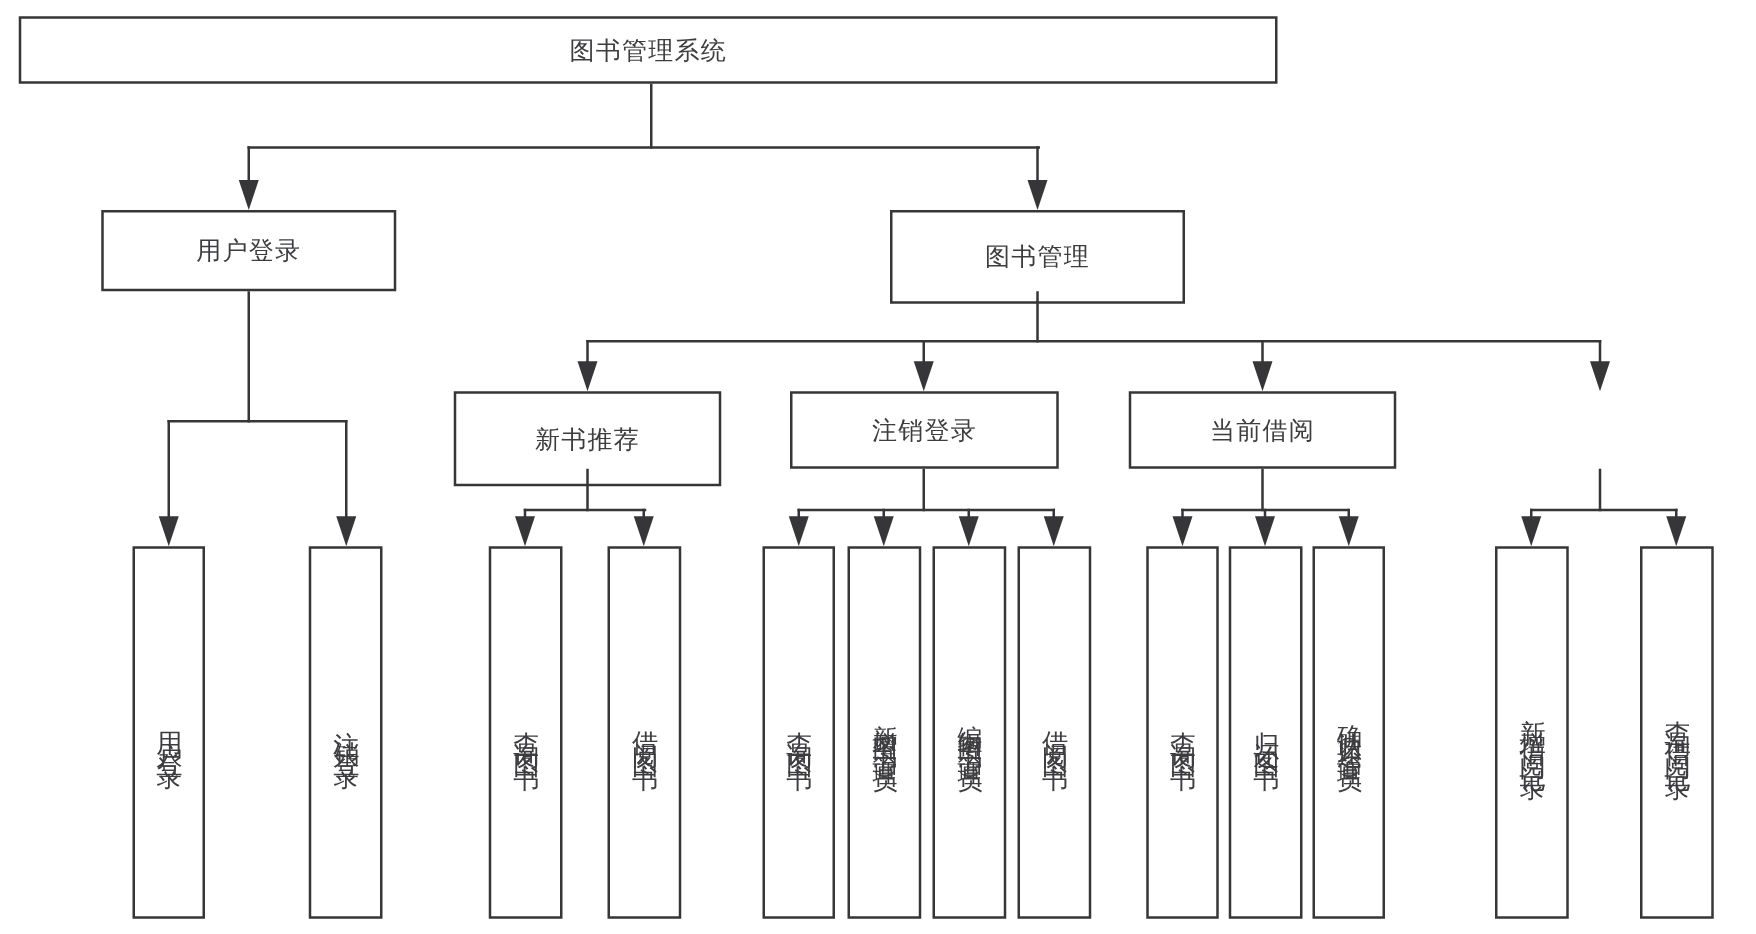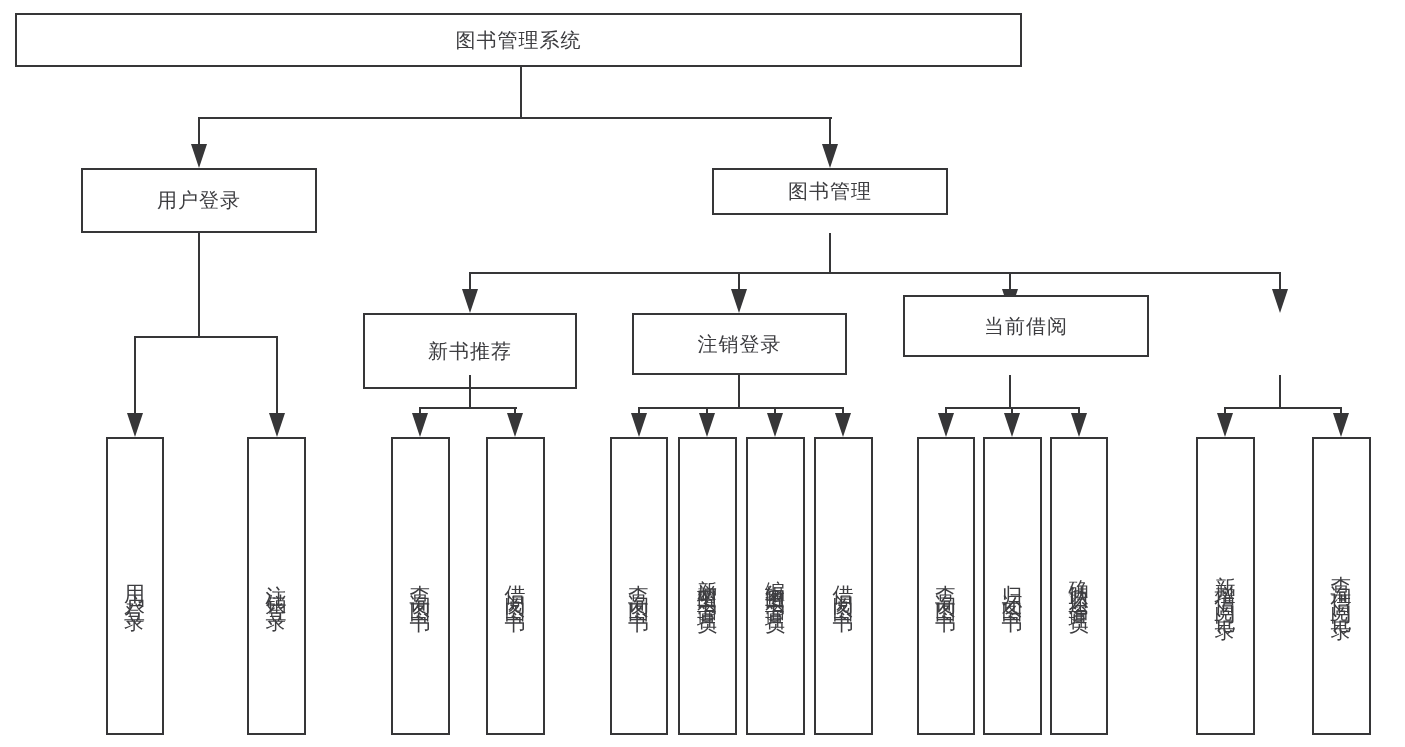--- a/index.html
+++ b/index.html
@@ -50,21 +50,21 @@
   <div class="box h" style="left:15px;top:13px;width:1007px;height:54px">图书管理系统</div>
 
   <div class="vl" style="left:520px;top:67px;height:52px"></div>
   <div class="hl" style="left:198px;top:117px;width:634px"></div>
   <div class="vl" style="left:198px;top:117px;height:30px"></div>
   <div class="arr" style="left:191px;top:144px"></div>
   <div class="vl" style="left:829px;top:117px;height:30px"></div>
   <div class="arr" style="left:822px;top:144px"></div>
 
   <div class="box h" style="left:81px;top:168px;width:236px;height:65px">用户登录</div>
-  <div class="box h" style="left:712px;top:168px;width:236px;height:47px">图书管理</div>
+  <div class="box h" style="left:712px;top:168px;width:236px;height:75px">图书管理</div>
 
   <div class="vl" style="left:198px;top:233px;height:105px"></div>
   <div class="hl" style="left:134px;top:336px;width:144px"></div>
   <div class="vl" style="left:134px;top:336px;height:82px"></div>
   <div class="arr" style="left:127px;top:413px"></div>
   <div class="vl" style="left:276px;top:336px;height:82px"></div>
   <div class="arr" style="left:269px;top:413px"></div>
 
   <div class="vl" style="left:829px;top:233px;height:41px"></div>
   <div class="hl" style="left:469px;top:272px;width:812px"></div>
@@ -72,21 +72,21 @@
   <div class="arr" style="left:462px;top:289px"></div>
   <div class="vl" style="left:738px;top:272px;height:21px"></div>
   <div class="arr" style="left:731px;top:289px"></div>
   <div class="vl" style="left:1009px;top:272px;height:21px"></div>
   <div class="arr" style="left:1002px;top:289px"></div>
   <div class="vl" style="left:1279px;top:272px;height:21px"></div>
   <div class="arr" style="left:1272px;top:289px"></div>
 
   <div class="box h" style="left:363px;top:313px;width:214px;height:76px">新书推荐</div>
   <div class="box h" style="left:632px;top:313px;width:215px;height:62px">注销登录</div>
-  <div class="box h" style="left:903px;top:295px;width:246px;height:62px">当前借阅</div>
+  <div class="box h" style="left:903px;top:313px;width:214px;height:62px">当前借阅</div>
 
   <div class="vl" style="left:469px;top:375px;height:34px"></div>
   <div class="hl" style="left:419px;top:407px;width:98px"></div>
   <div class="vl" style="left:419px;top:407px;height:11px"></div>
   <div class="arr" style="left:412px;top:413px"></div>
   <div class="vl" style="left:514px;top:407px;height:11px"></div>
   <div class="arr" style="left:507px;top:413px"></div>
 
   <div class="vl" style="left:738px;top:375px;height:34px"></div>
   <div class="hl" style="left:638px;top:407px;width:206px"></div>

